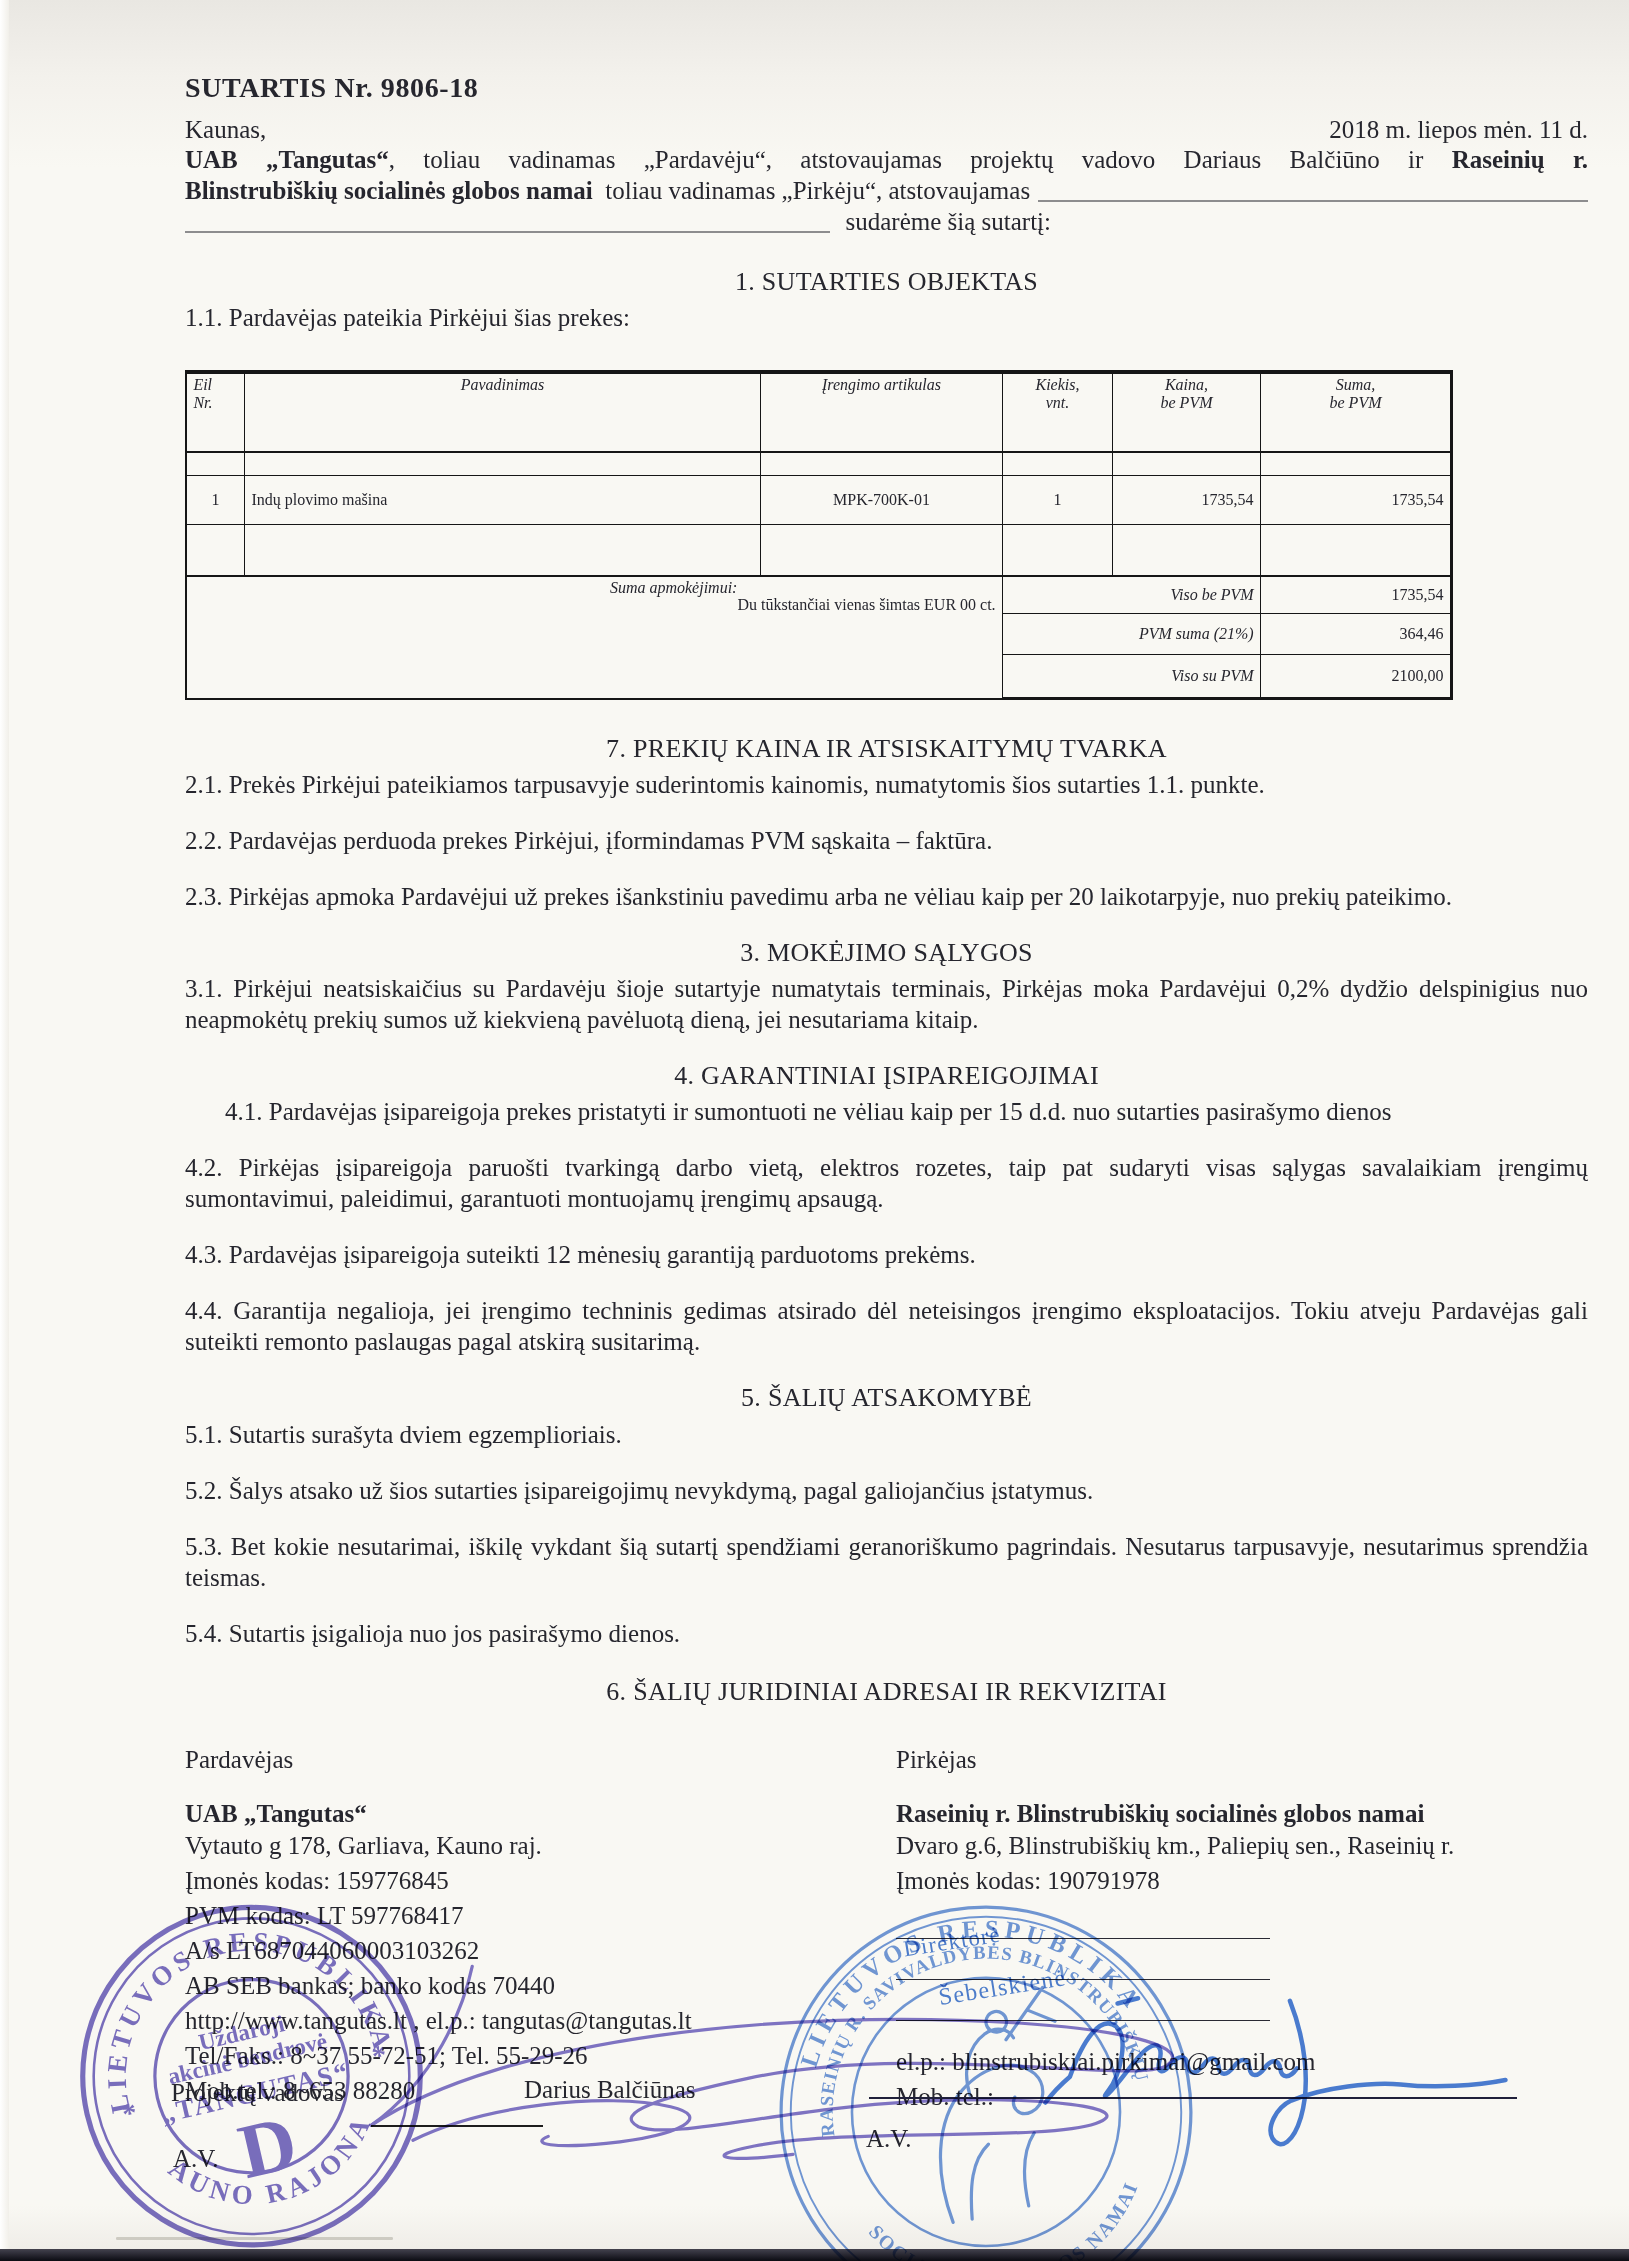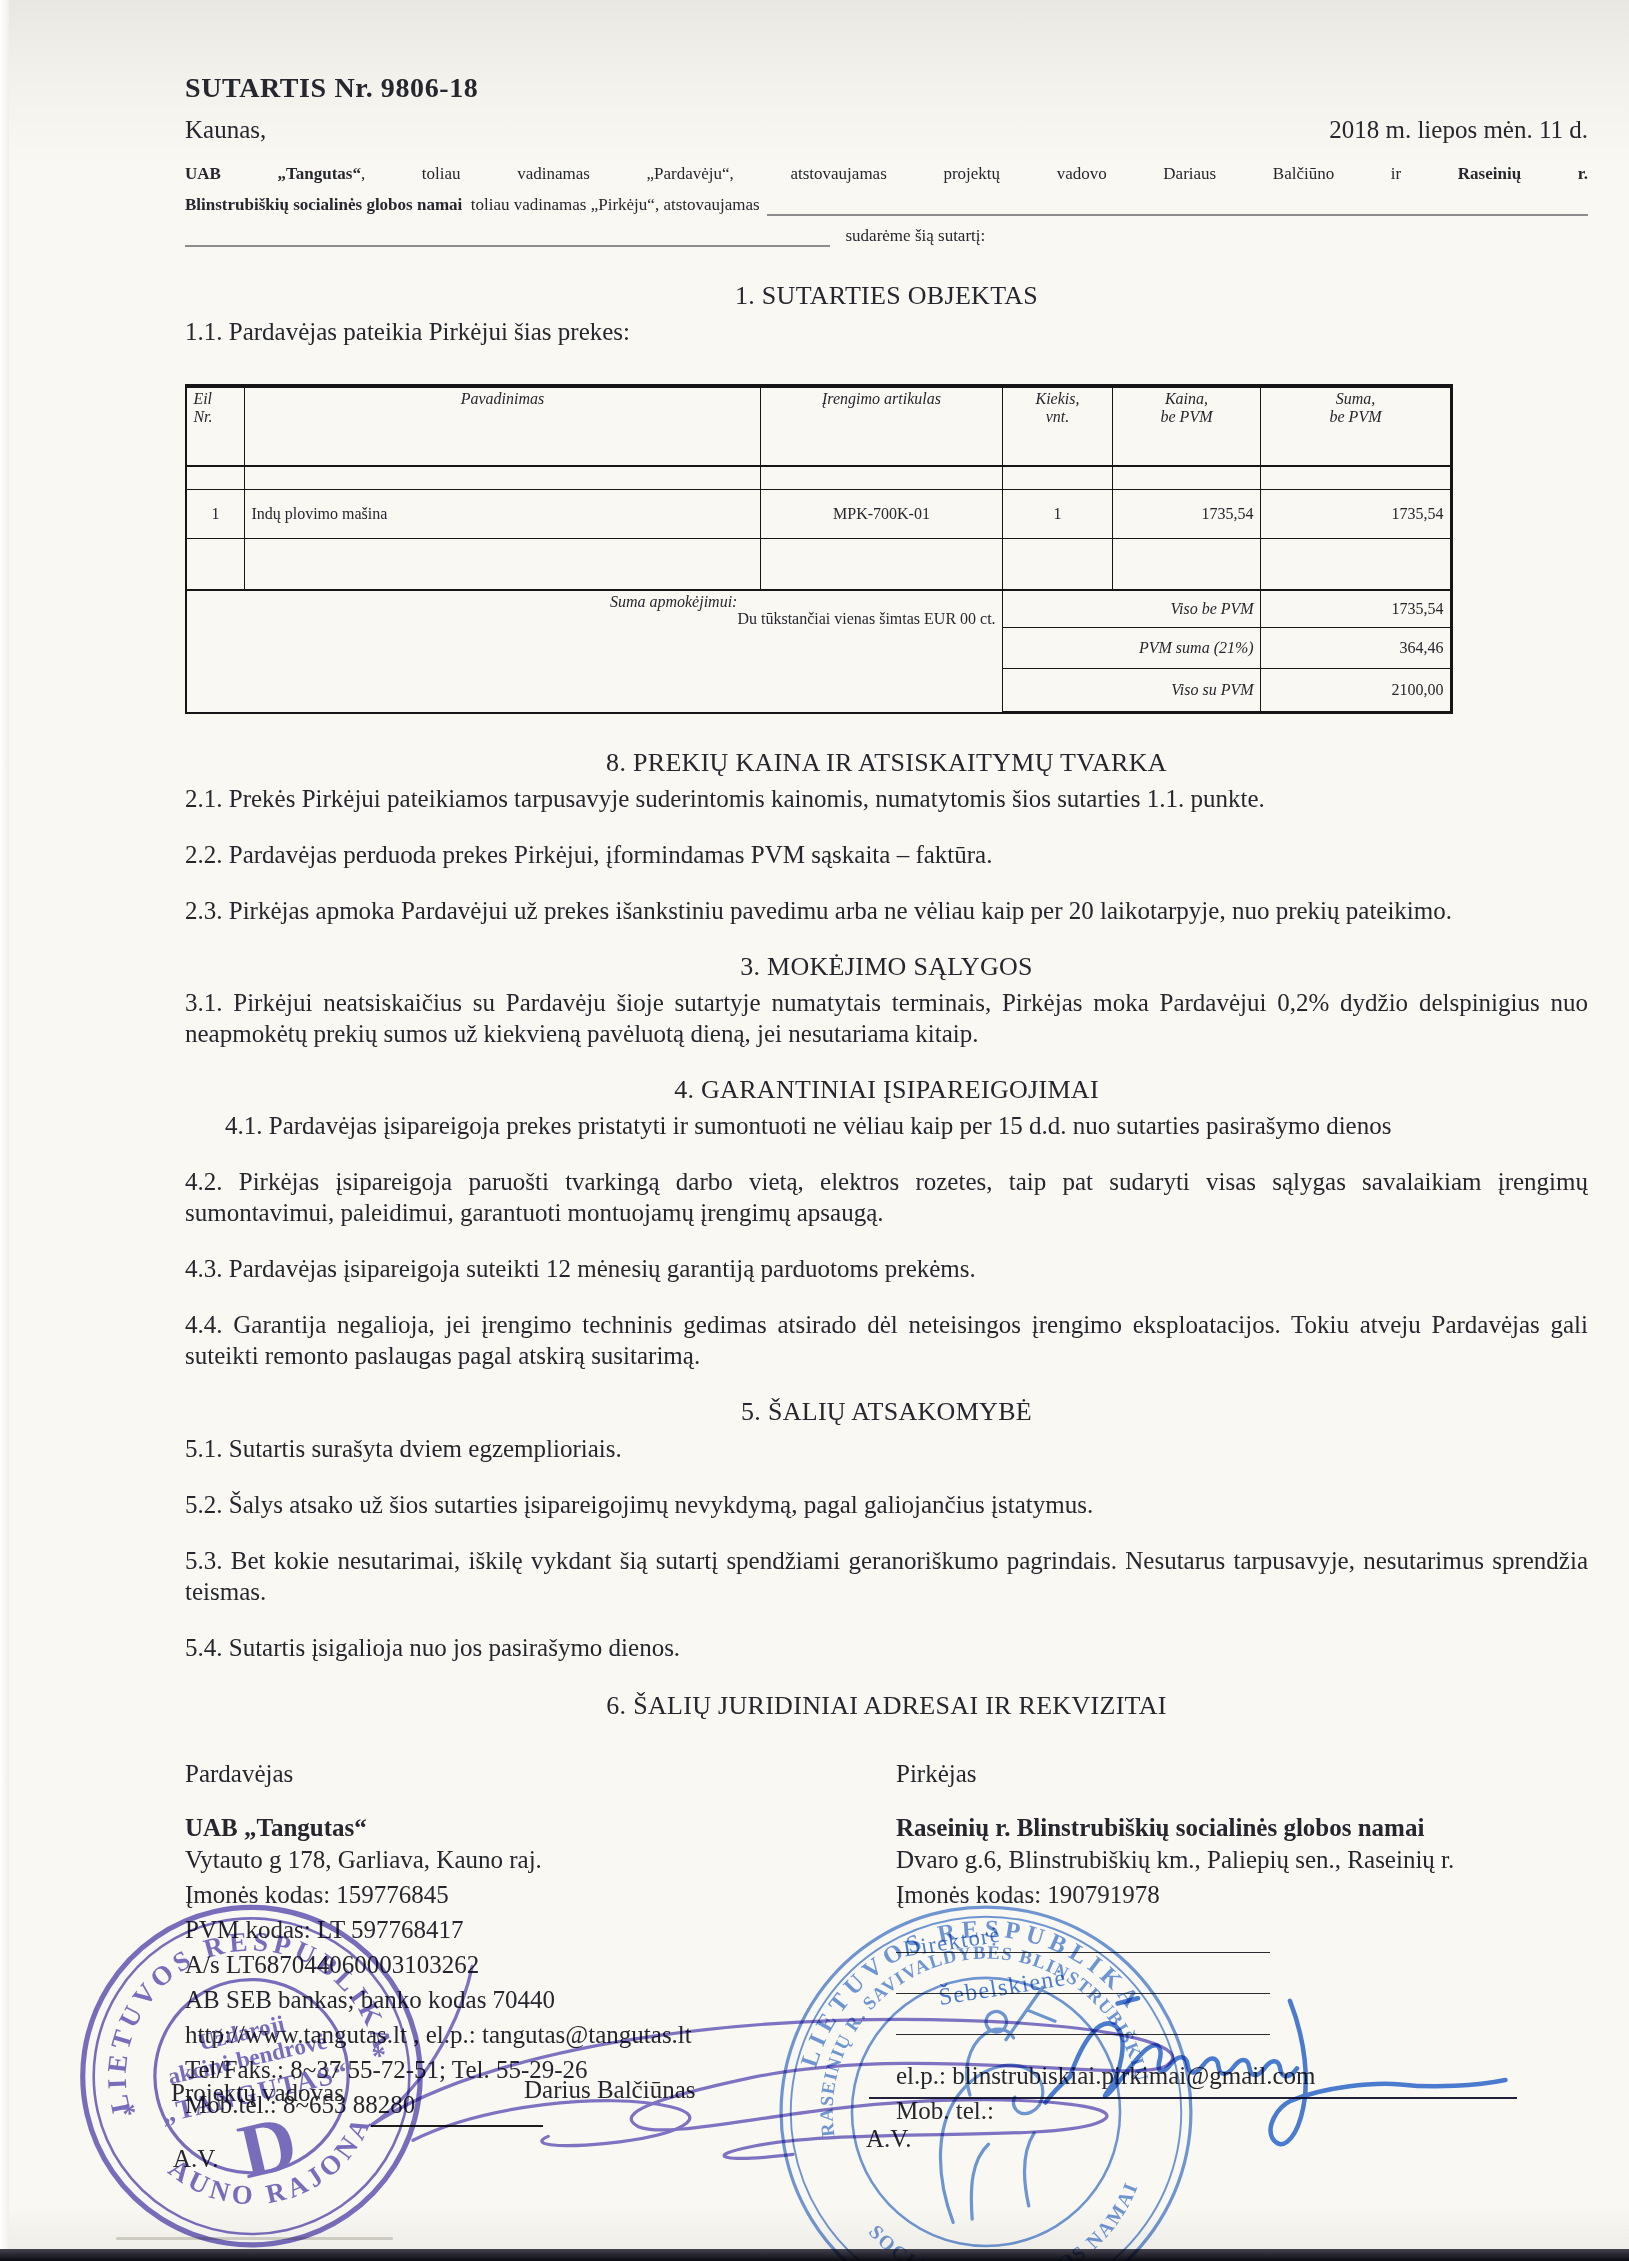--- a/index.html
+++ b/index.html
@@ -9,21 +9,21 @@
       linear-gradient(180deg,#e9e7e2 0px,#f3f1ec 77px,#f9f8f3 168px,#f9f8f3 2205px,#efede8 2250px),
       #f9f8f3;
     font-family:"Liberation Serif", serif; color:#26262e;
   }
   .edge-left{position:absolute;left:0;top:0;width:9px;height:2261px;background:linear-gradient(90deg,#ffffff,#f1efe9);}
   .edge-bottom{position:absolute;left:0;bottom:0;width:1630px;height:11.6px;background:linear-gradient(180deg,#43424e,#0b0b12);}
   .smudge{position:absolute;left:116px;top:2237px;width:277px;height:2.6px;background:#bdbbb0;opacity:.7;border-radius:1.3px;}
   .content{position:absolute;left:185px;top:72px;width:1403px;}
   .title{font-size:28px;font-weight:700;letter-spacing:0.6px;}
   .place-date{display:flex;justify-content:space-between;font-size:25px;margin-top:11.6px;}
-  .intro{margin-top:14px;font-size:17px;line-height:31px;}
+  .intro{margin-top:0;font-size:25px;line-height:31px;}
   .jline{text-align:justify;text-align-last:justify;}
   .fline{display:flex;align-items:flex-end;}
   .fill-line{flex:1;border-bottom:1.9px solid #23232b;transform:translateY(-4.5px);margin-left:7.7px;}
   .fixed-line{width:645px;border-bottom:1.9px solid #23232b;transform:translateY(-4.5px);}
   .l3text{margin-left:15.5px;}
   .b{font-weight:700;}
   .sec{text-align:center;font-size:26px;font-weight:400;letter-spacing:0.3px;}
   .m46{margin-top:30px;} .m42{margin-top:27px;} .m40{margin-top:26px;}
   .m52{margin-top:34px;} .m44{margin-top:28px;}
   .body-p{font-size:25px;line-height:31px;text-align:justify;margin-top:5.2px;}
@@ -134,21 +134,21 @@
         <div class="words">Du tūkstančiai vienas šimtas EUR 00 ct.</div>
       </div>
       <div class="sum-label" style="grid-column:4/6;">Viso be PVM</div>
       <div class="c-right">1735,54</div>
       <div class="sum-label" style="grid-column:4/6;">PVM suma (21%)</div>
       <div class="c-right">364,46</div>
       <div class="sum-label" style="grid-column:4/6;">Viso su PVM</div>
       <div class="c-right">2100,00</div>
     </div>
 
-    <div class="sec m52">8. PREKIŲ KAINA IR ATSISKAITYMŲ TVARKA</div>
+    <div class="sec m52">7. PREKIŲ KAINA IR ATSISKAITYMŲ TVARKA</div>
     <p class="body-p">2.1. Prekės Pirkėjui pateikiamos tarpusavyje suderintomis kainomis, numatytomis šios sutarties 1.1. punkte.</p>
     <p class="body-p">2.2. Pardavėjas perduoda prekes Pirkėjui, įformindamas PVM sąskaita – faktūra.</p>
     <p class="body-p">2.3. Pirkėjas apmoka Pardavėjui už prekes išankstiniu pavedimu arba ne vėliau kaip per 20 laikotarpyje, nuo prekių pateikimo.</p>
 
     <div class="sec m40">3. MOKĖJIMO SĄLYGOS</div>
     <p class="body-p">3.1. Pirkėjui neatsiskaičius su Pardavėju šioje sutartyje numatytais terminais, Pirkėjas moka Pardavėjui 0,2% dydžio delspinigius nuo neapmokėtų prekių sumos už kiekvieną pavėluotą dieną, jei nesutariama kitaip.</p>
 
     <div class="sec m40">4. GARANTINIAI ĮSIPAREIGOJIMAI</div>
     <p class="body-p indent">4.1. Pardavėjas įsipareigoja prekes pristatyti ir sumontuoti ne vėliau kaip per 15 d.d. nuo sutarties pasirašymo dienos</p>
     <p class="body-p">4.2. Pirkėjas įsipareigoja paruošti tvarkingą darbo vietą, elektros rozetes, taip pat sudaryti visas sąlygas savalaikiam įrengimų sumontavimui, paleidimui, garantuoti montuojamų įrengimų apsaugą.</p>

